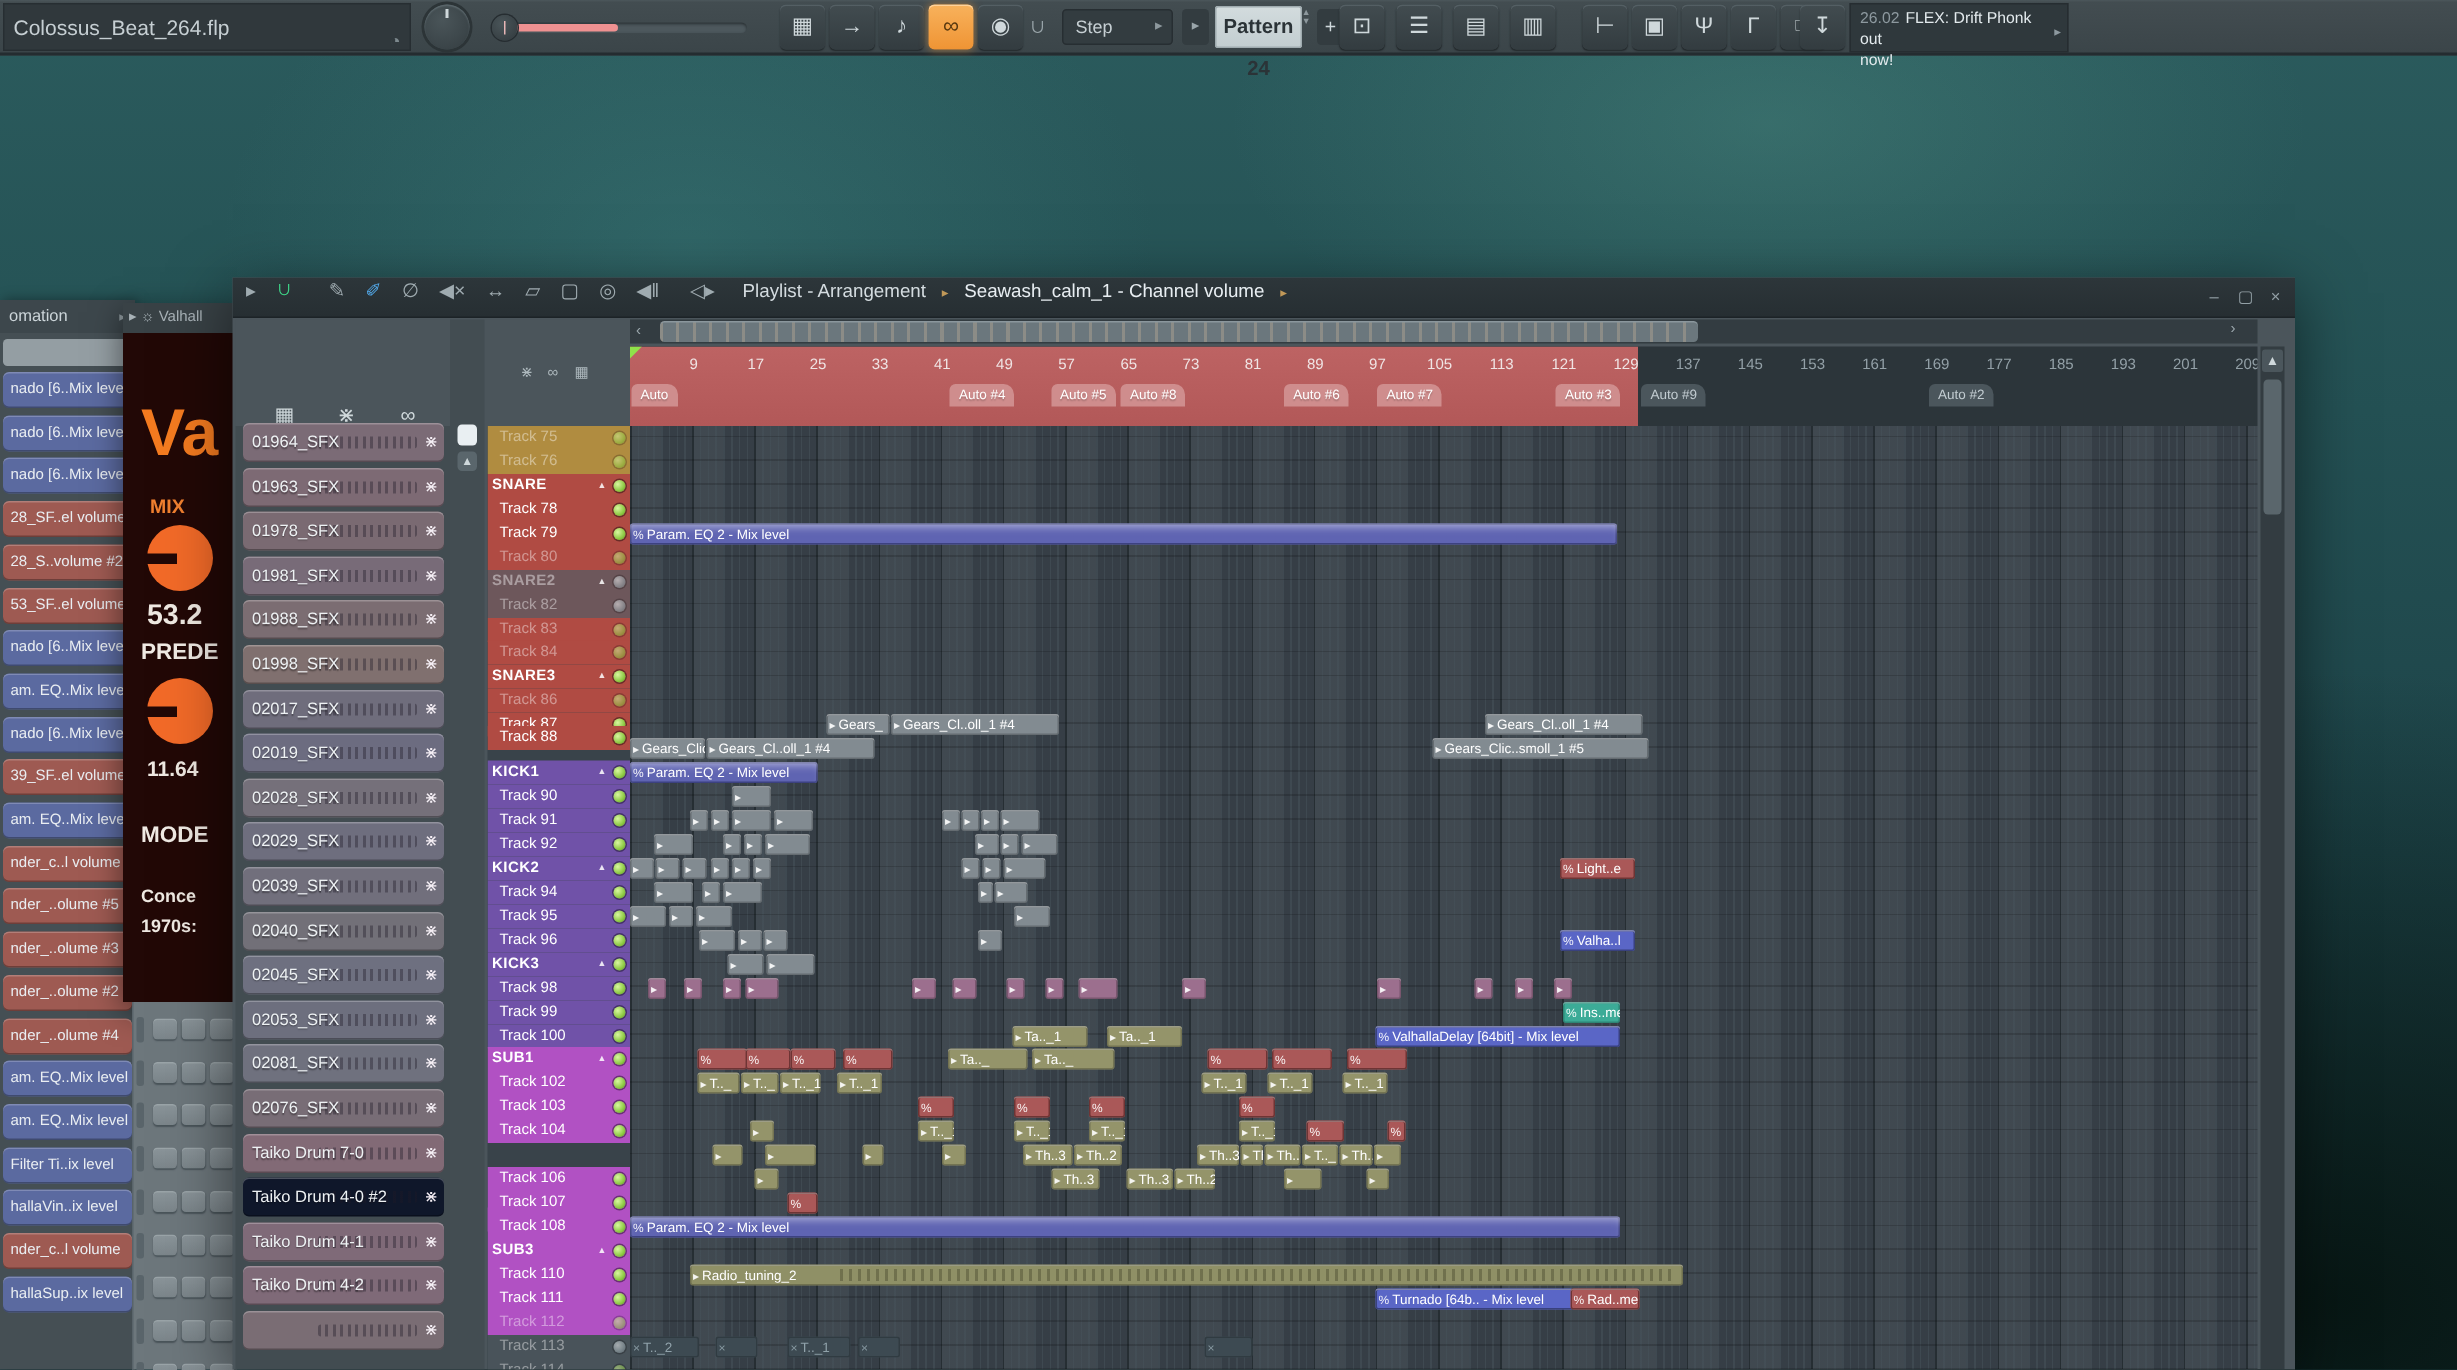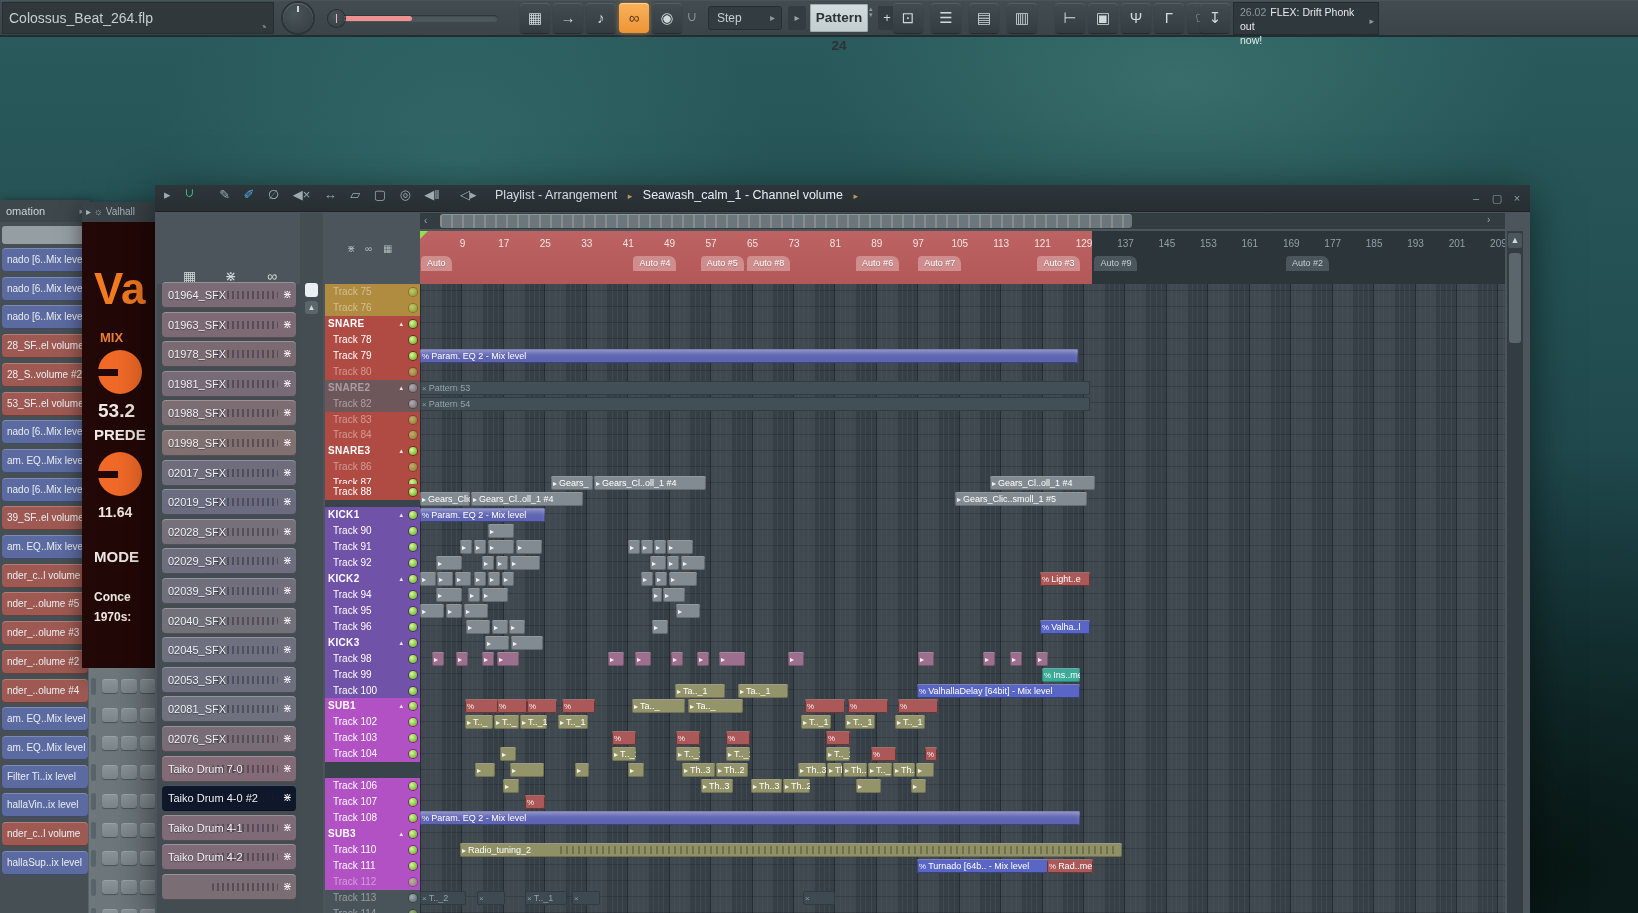--- a/index.html
+++ b/index.html
@@ -670,28 +670,26 @@
         <span class="mkr red" style="left: 436.12px;">Auto #6</span>
         <span class="mkr red" style="left: 498.28px;">Auto #7</span>
         <span class="mkr red" style="left: 617.42px;">Auto #3</span>
         <span class="mkr grey" style="left: 674.4px;">Auto #9</span>
         <span class="mkr grey" style="left: 866.06px;">Auto #2</span>
       </div>
   </div>
 
   <div id="grid">
       <div class="cl cl-autop" style="left: 0px; top: 64.76px; width: 658px;"><span class="ic">%</span><span>Param. EQ 2 - Mix level</span></div>
-      <div class="cl cl-muted" style="left: 0px; top: 96.64px; width: 670px;"><span class="ic">×</span><span>Pattern 53</span></div>
-      <div class="cl cl-muted" style="left: 0px; top: 112.58px; width: 670px;"><span class="ic">×</span><span>Pattern 54</span></div>
       <div class="cl cl-grey" style="left: 131px; top: 192.28px; width: 42px;"><span class="ic">▸</span><span>Gears_</span></div>
       <div class="cl cl-grey" style="left: 174px; top: 192.28px; width: 112px;"><span class="ic">▸</span><span>Gears_Cl..oll_1 #4</span></div>
       <div class="cl cl-grey" style="left: 570px; top: 192.28px; width: 105px;"><span class="ic">▸</span><span>Gears_Cl..oll_1 #4</span></div>
       <div class="cl cl-grey" style="left: 0px; top: 208.22px; width: 50px;"><span class="ic">▸</span><span>Gears_Clic..s</span></div>
       <div class="cl cl-grey" style="left: 51px; top: 208.22px; width: 112px;"><span class="ic">▸</span><span>Gears_Cl..oll_1 #4</span></div>
-      <div class="cl cl-grey" style="left: 535px; top: 208.22px; width: 132px;"><span class="ic">▸</span><span>Gears_Clic..smoll_1 #5</span></div>
+      <div class="cl cl-grey" style="left: 535px; top: 208.22px; width: 144px;"><span class="ic">▸</span><span>Gears_Clic..smoll_1 #5</span></div>
       <div class="cl cl-autop" style="left: 0px; top: 224.16px; width: 125px;"><span class="ic">%</span><span>Param. EQ 2 - Mix level</span></div>
       <div class="cl cl-grey" style="left: 68px; top: 240.1px; width: 26px;"><span class="ic">▸</span></div>
       <div class="cl cl-grey" style="left: 40px; top: 256.04px; width: 12px;"><span class="ic">▸</span></div>
       <div class="cl cl-grey" style="left: 54px; top: 256.04px; width: 12px;"><span class="ic">▸</span></div>
       <div class="cl cl-grey" style="left: 68px; top: 256.04px; width: 26px;"><span class="ic">▸</span></div>
       <div class="cl cl-grey" style="left: 96px; top: 256.04px; width: 26px;"><span class="ic">▸</span></div>
       <div class="cl cl-grey" style="left: 208px; top: 256.04px; width: 12px;"><span class="ic">▸</span></div>
       <div class="cl cl-grey" style="left: 221px; top: 256.04px; width: 12px;"><span class="ic">▸</span></div>
       <div class="cl cl-grey" style="left: 234px; top: 256.04px; width: 12px;"><span class="ic">▸</span></div>
       <div class="cl cl-grey" style="left: 247px; top: 256.04px; width: 26px;"><span class="ic">▸</span></div>

